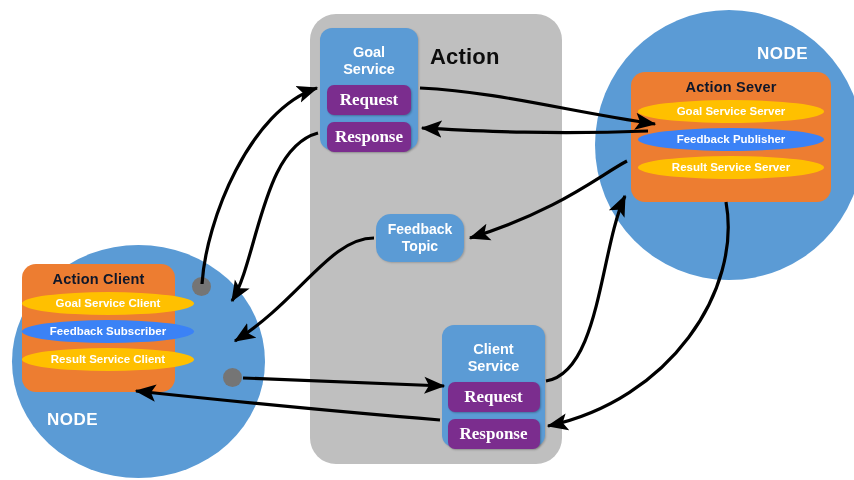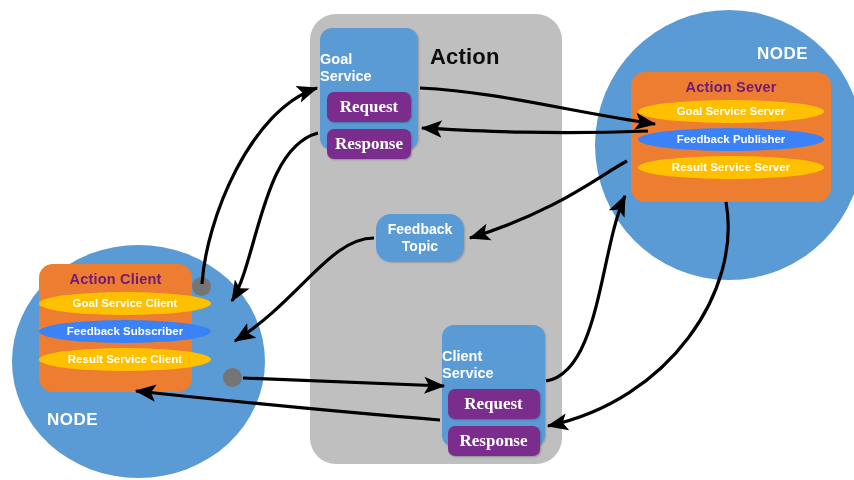--- a/index.html
+++ b/index.html
@@ -50,25 +50,26 @@
 
   
   .service-box {
     position: absolute;
     background: #5B9BD5;
     border-radius: 12px;
     z-index: 20;
     box-shadow: 1px 1px 2px rgba(0,0,0,0.18);
   }
   .service-title {
+    text-align: center;
     color: #ffffff;
     font-size: 14.5px;
     font-weight: bold;
     line-height: 17px;
-    padding-top: 23px;
+    padding-top: 16px;
   }
   .rpc-chip {
     margin: 7px auto 0 auto;
     background: #7B2D8E;
     border-radius: 7px;
     color: #ffffff;
     font-size: 17px;
     font-weight: bold;
     text-align: center;
     line-height: 30px;
@@ -125,26 +126,26 @@
   #node-label-client { left: 47px;  top: 410px; }
   #node-label-server { left: 757px; top: 44px; }
 
   
   .actor-panel {
     position: absolute;
     background: #ED7D31;
     border-radius: 14px;
     z-index: 14;
   }
-  #actor-client { left: 39px;  top: 264px; width: 153px; height: 128px; }
+  #actor-client { left: 22px;  top: 264px; width: 153px; height: 128px; }
   #actor-server { left: 631px; top: 72px;  width: 200px; height: 130px; }
 
   .actor-title {
     text-align: center;
-    color: #701a75;
+    color: #0f172a;
     font-size: 14.5px;
     font-weight: bold;
     padding-top: 7px;
     letter-spacing: 0.2px;
   }
 
   
   .ellipse {
     margin: 5px auto 0 auto;
     height: 23px;

